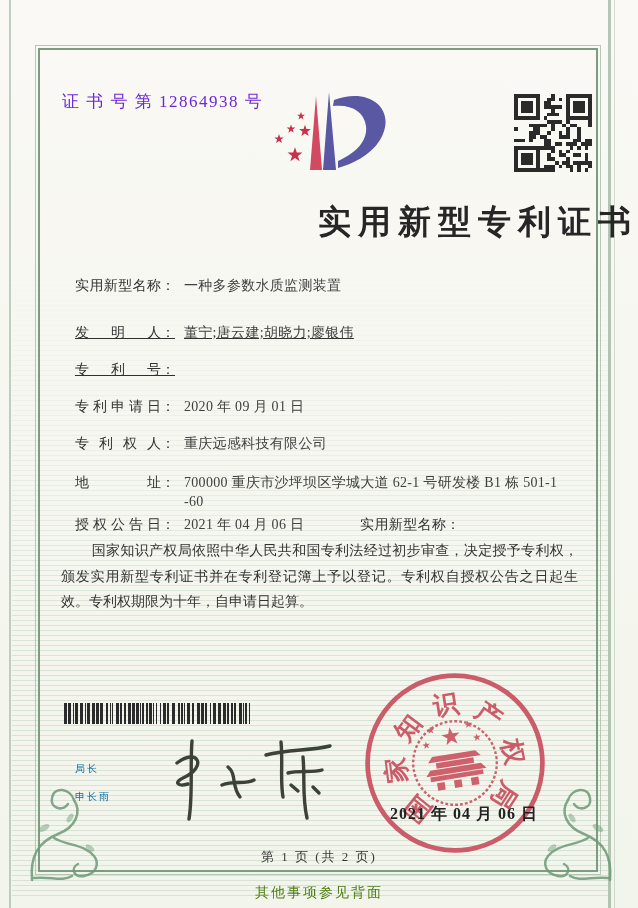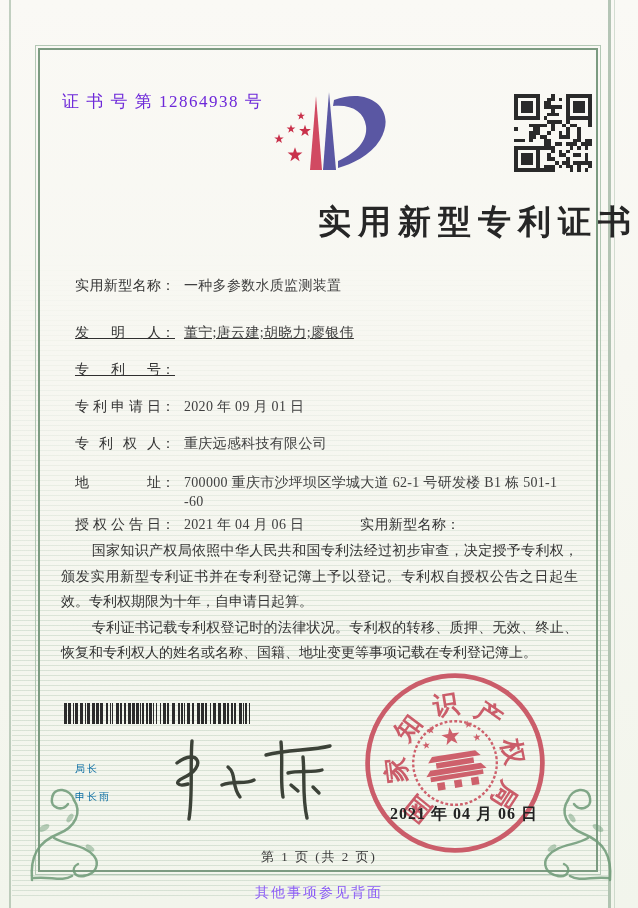--- a/index.html
+++ b/index.html
@@ -45,21 +45,21 @@
   .paragraphs{left:61px;top:538px;width:517px;font-size:14px;line-height:25.5px;
               text-align:justify;color:#333;z-index:2;}
   .paragraphs p{margin:0;text-indent:2.2em;}
   .barcode{left:64px;top:703px;z-index:2;}
   .chief{left:75px;top:755px;font-size:10px;line-height:28px;color:#0369a1;z-index:3;letter-spacing:2px;}
   .signature{left:162px;top:733px;z-index:3;}
   .seal{left:360px;top:668px;z-index:3;transform:rotate(-9deg);}
   .seal text{font-size:27px;font-weight:700;fill:#c8515f;font-family:"Liberation Serif","DejaVu Serif",serif;}
   .seal-date{left:390px;top:804px;font-size:16px;font-weight:600;letter-spacing:1px;color:#222;z-index:4;}
   .page-info{left:0;right:0;top:848px;text-align:center;font-size:13px;letter-spacing:2px;color:#3a3a3a;z-index:2;}
-  .footer-note{left:0;right:0;top:884px;text-align:center;font-size:14px;letter-spacing:2px;color:#8b5cf6;z-index:2;}
+  .footer-note{left:0;right:0;top:884px;text-align:center;font-size:14px;letter-spacing:2px;color:#4d7c0f;z-index:2;}
   .flourish{z-index:2;}
   .fl-left{left:24px;top:772px;}
   .fl-right{left:498px;top:772px;transform:scaleX(-1);}
 </style>
 </head>
 <body>
 
 <svg width="0" height="0" style="position:absolute" aria-hidden="true">
   <defs>
     <path id="star" d="M0,-10 L2.35,-3.24 L9.51,-3.09 L3.80,1.24 L5.88,8.09 L0,4 L-5.88,8.09 L-3.80,1.24 L-9.51,-3.09 L-2.35,-3.24 Z"></path>
@@ -350,21 +350,20 @@
     <span class="lbl">授权公告日</span>
       <span class="colon">：</span>
     <span class="val val-fixed">2021 年 04 月 06 日</span>
     <span class="lbl lbl-grant2">实用新型名称</span>
       <span class="colon">：</span>
   </div>
 </div>
 
 <div class="abs paragraphs">
   <p>国家知识产权局依照中华人民共和国专利法经过初步审查，决定授予专利权，颁发实用新型专利证书并在专利登记簿上予以登记。专利权自授权公告之日起生效。专利权期限为十年，自申请日起算。</p>
-  <p>专利证书记载专利权登记时的法律状况。专利权的转移、质押、无效、终止、恢复和专利权人的姓名或名称、国籍、地址变更等事项记载在专利登记簿上。</p>
 </div>
 
 <svg class="abs barcode" width="186" height="21" viewBox="0 0 186 21" id="barcode-svg">
     <rect x="0" y="0" width="3" height="21" fill="#2b2b2b"></rect>
     <rect x="4" y="0" width="3" height="21" fill="#2b2b2b"></rect>
     <rect x="9" y="0" width="1" height="21" fill="#2b2b2b"></rect>
     <rect x="11" y="0" width="3" height="21" fill="#2b2b2b"></rect>
     <rect x="16" y="0" width="3" height="21" fill="#2b2b2b"></rect>
     <rect x="21" y="0" width="1" height="21" fill="#2b2b2b"></rect>
     <rect x="23" y="0" width="3" height="21" fill="#2b2b2b"></rect>

